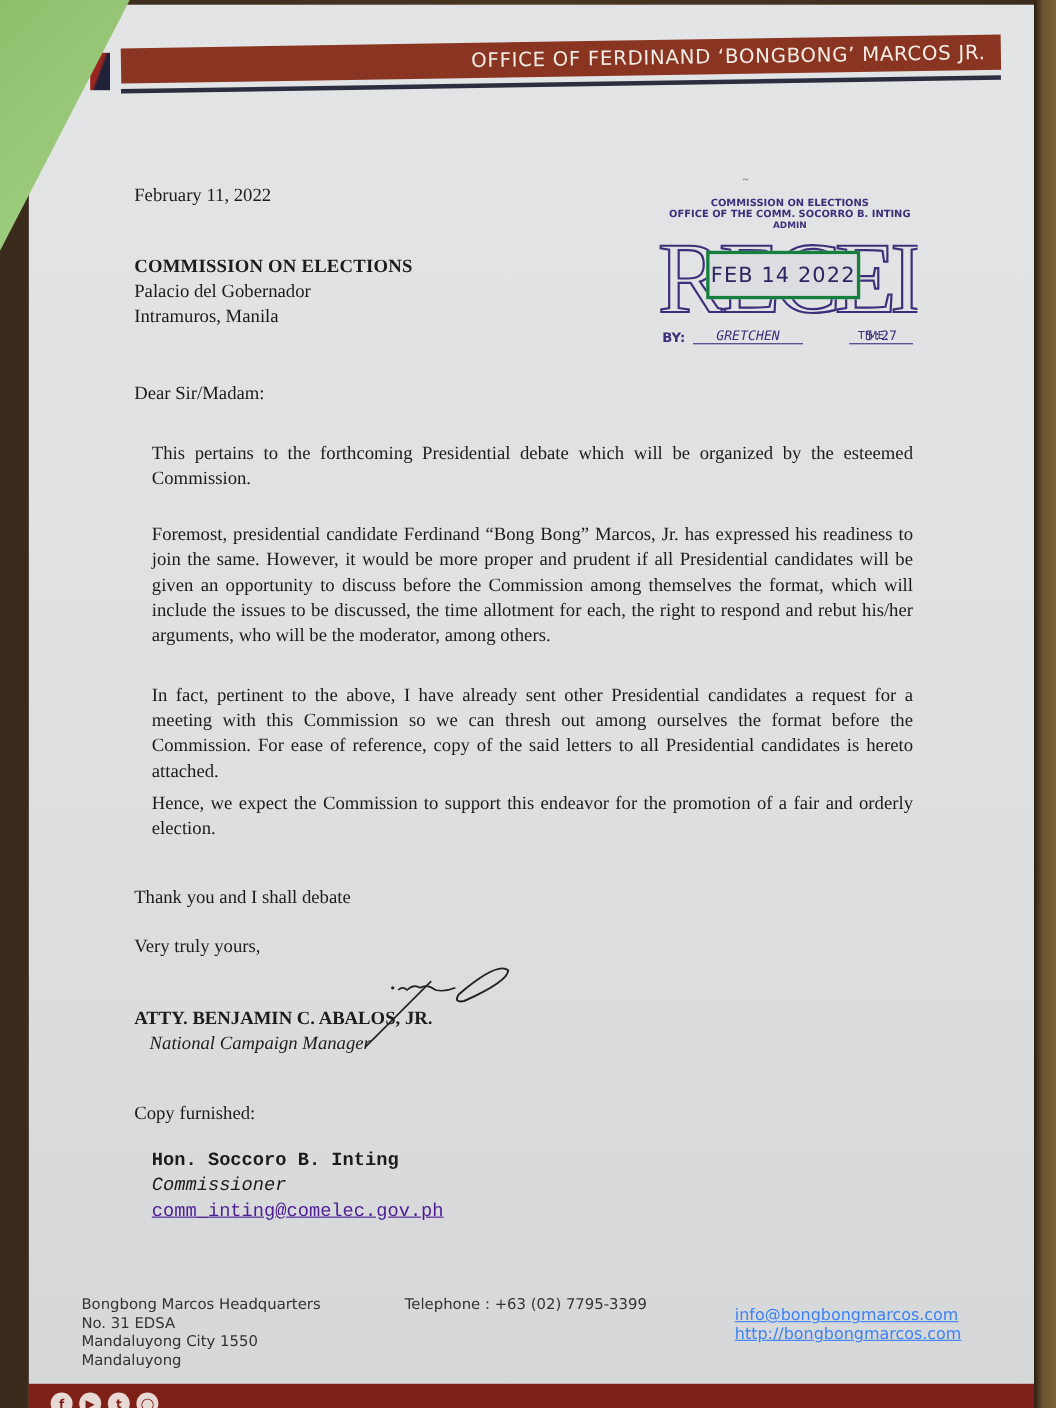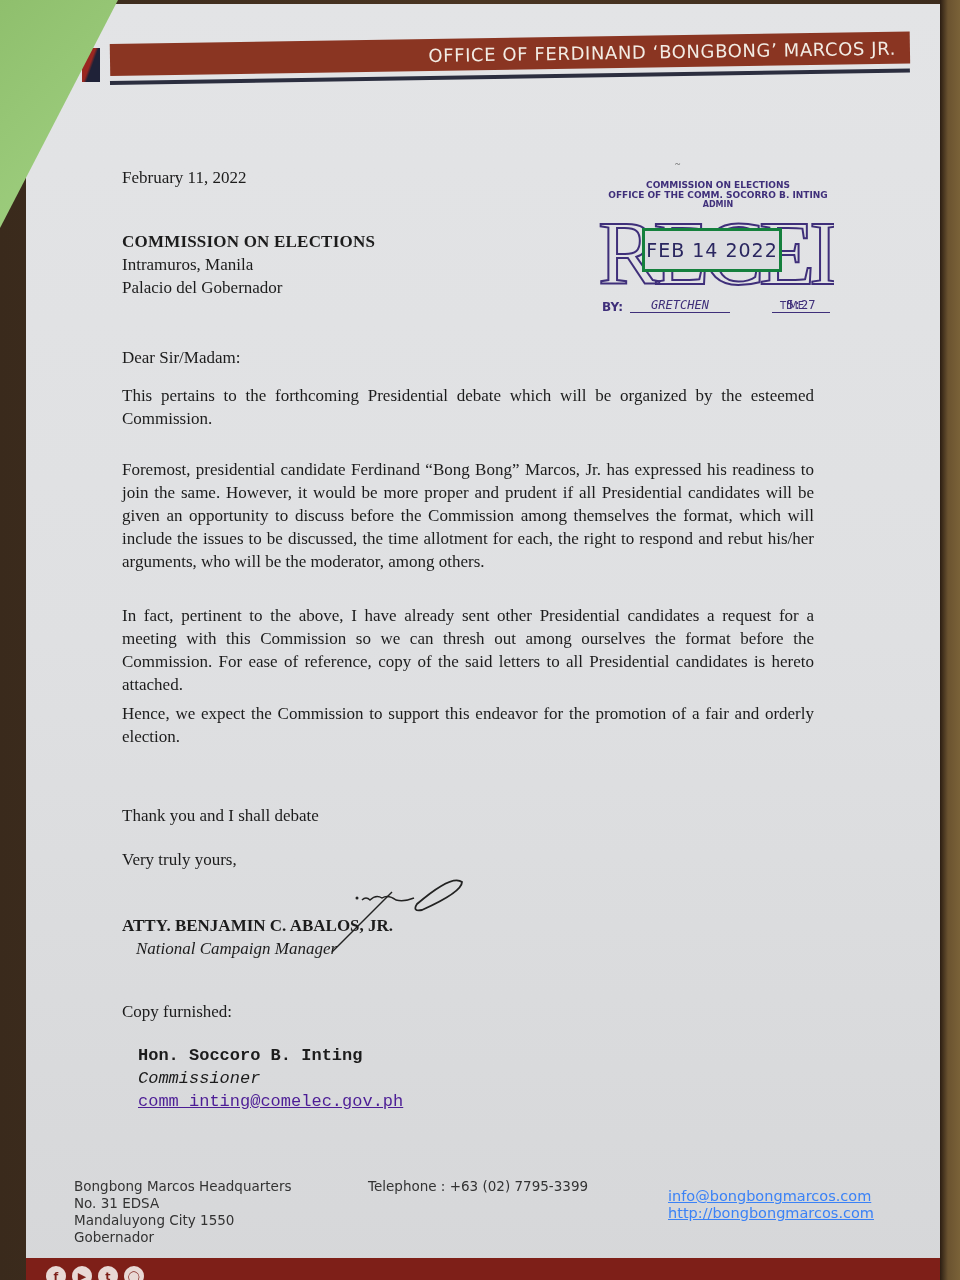--- a/index.html
+++ b/index.html
@@ -47,21 +47,21 @@
     background:#2b2e3f; transform: rotate(-0.9deg); transform-origin:left center;
   }
   .letter {
     position:absolute; left:122px; top:0; width:694px; color:#1c1c1c;
     font-size:17px; line-height:23px;
   }
   .date { position:absolute; top:166px; left:0; }
   .addr { position:absolute; top:230px; left:0; }
   .addr .org { font-weight:bold; letter-spacing:0.2px; }
   .salutation { position:absolute; top:346px; left:0; }
-  .para { position:absolute; left:0; width:692px; text-align:justify; margin:0; }
+  .para { position:absolute; left:0; width:692px; text-align:justify; margin:16px; }
   .p1 { top:384px; }
   .p2 { top:458px; }
   .p3 { top:604px; }
   .p4 { top:702px; }
   .closing1 { position:absolute; top:804px; left:0; }
   .closing2 { position:absolute; top:848px; left:0; }
   .signer { position:absolute; top:914px; left:0; }
   .signer .name { font-weight:bold; }
   .signer .title { font-style:italic;margin-left:14px; }
   .cc { position:absolute; top:1000px; left:0; }
@@ -151,22 +151,22 @@
   <span class="by-val">GRETCHEN</span>
   <span class="time">TIME:</span>
   <span class="time-val">5:27</span>
 </div>
 
 <div class="letter">
   <div class="date">February 11, 2022</div>
 
   <div class="addr">
     <div class="org">COMMISSION ON ELECTIONS</div>
+    <div>Palacio del Gobernador</div>
     <div>Intramuros, Manila</div>
-    <div>Palacio del Gobernador</div>
   </div>
 
   <div class="salutation">Dear Sir/Madam:</div>
 
   <p class="para p1">This pertains to the forthcoming Presidential debate which will be organized by the esteemed Commission.</p>
   <p class="para p2">Foremost, presidential candidate Ferdinand “Bong Bong” Marcos, Jr. has expressed his readiness to join the same. However, it would be more proper and prudent if all Presidential candidates will be given an opportunity to discuss before the Commission among themselves the format, which will include the issues to be discussed, the time allotment for each, the right to respond and rebut his/her arguments, who will be the moderator, among others.</p>
   <p class="para p3">In fact, pertinent to the above, I have already sent other Presidential candidates a request for a meeting with this Commission so we can thresh out among ourselves the format before the Commission. For ease of reference, copy of the said letters to all Presidential candidates is hereto attached.</p>
   <p class="para p4">Hence, we expect the Commission to support this endeavor for the promotion of a fair and orderly election.</p>
 
   <div class="closing1">Thank you and I shall debate</div>
@@ -189,21 +189,21 @@
     <div class="name">Hon. Soccoro B. Inting</div>
     <div class="title">Commissioner</div>
     <div class="email">comm_inting@comelec.gov.ph</div>
   </div>
 </div>
 
 <div class="footer f-addr">
   <div>Bongbong Marcos Headquarters</div>
   <div>No. 31 EDSA</div>
   <div>Mandaluyong City  1550</div>
-  <div>Gobernador</div>
+  <div>Mandaluyong</div>
 </div>
 <div class="footer f-tel">Telephone : +63 (02) 7795-3399</div>
 <div class="footer f-web">
   <a>info@bongbongmarcos.com</a>
   <a>http://bongbongmarcos.com</a>
 </div>
 
 <div class="footer-band"></div>
 <div class="social">
   <span>f</span>

